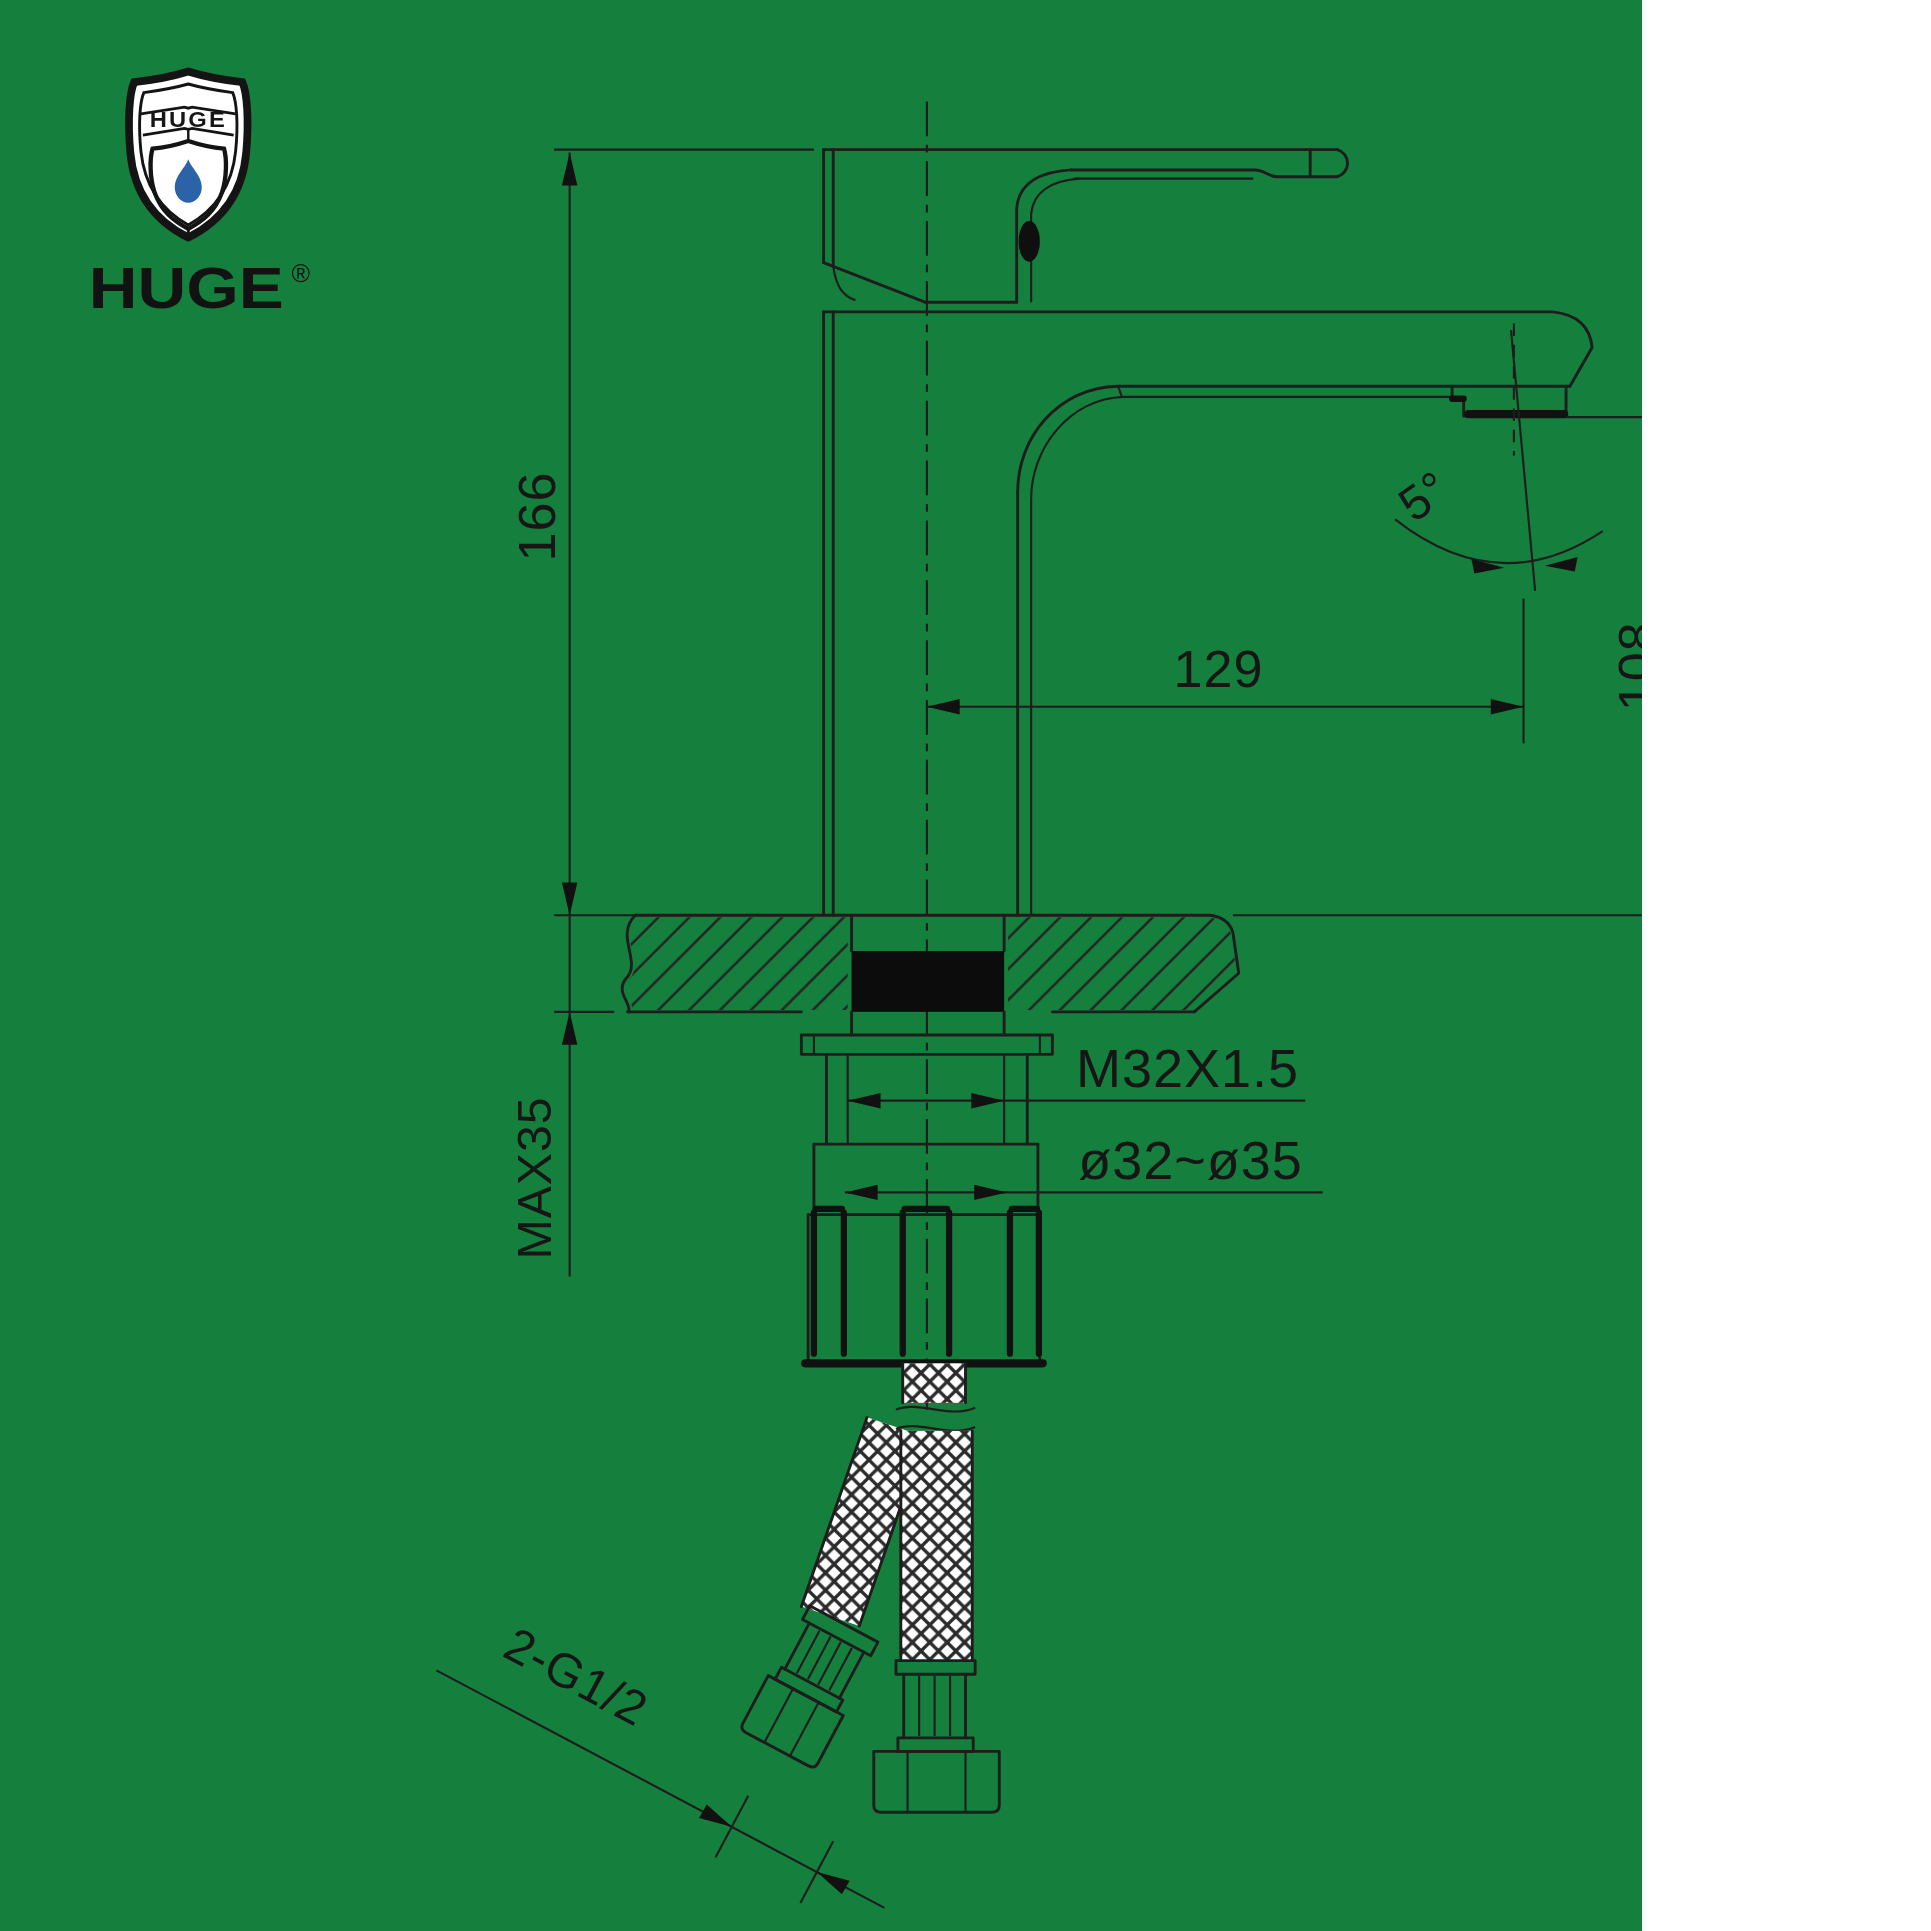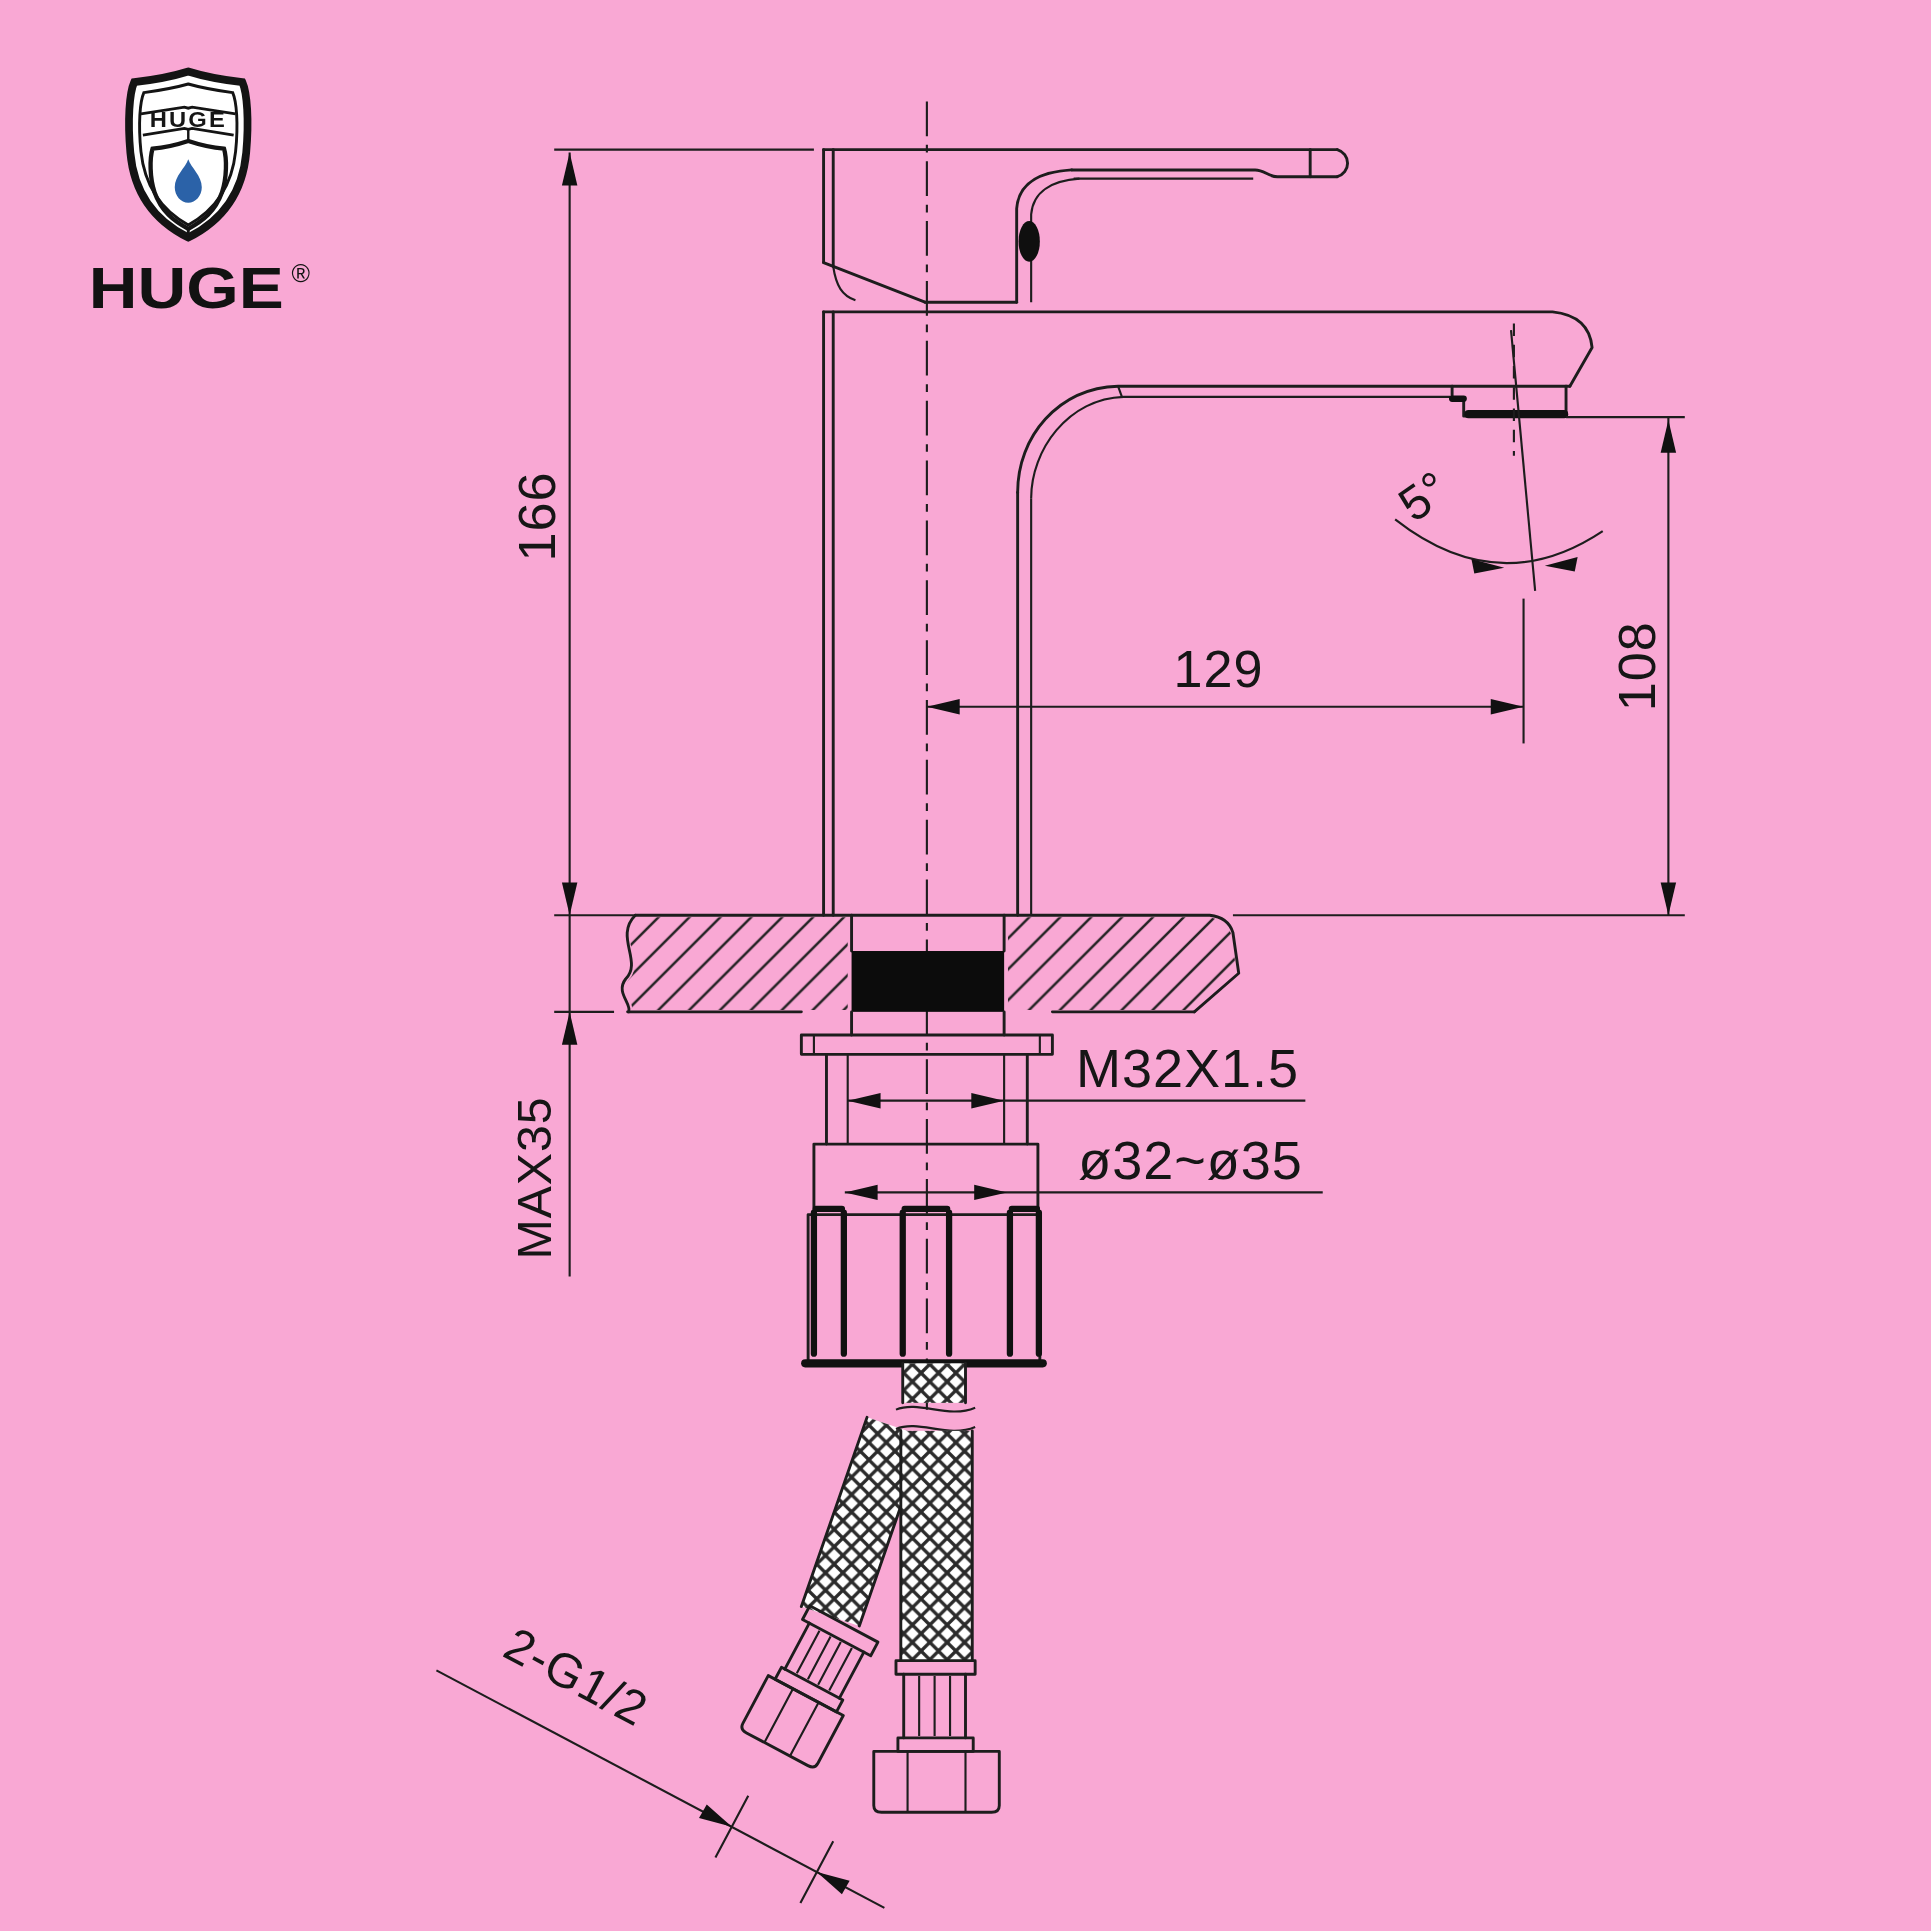--- a/index.html
+++ b/index.html
@@ -1,16 +1,16 @@
 <!DOCTYPE html>
 <html><head>
 <meta charset="utf-8">
 <style>
   html,body{margin:0;padding:0;background:#ffffff;}
-  .page{position:relative;width:1931px;height:1931px;background:#f9a8d4;overflow:hidden;
+  .page{position:relative;width:1642px;height:1931px;background:#15803d;overflow:hidden;
         font-family:"Liberation Sans",sans-serif;}
   svg{position:absolute;left:0;top:0;}
   .ln{stroke:#1d1d1d;stroke-width:3;fill:none;stroke-linecap:round;stroke-linejoin:round;}
   .ln2{stroke:#1d1d1d;stroke-width:2.2;fill:none;stroke-linecap:butt;}
   .thick{stroke:#111;stroke-width:6.5;fill:none;stroke-linecap:round;}
   .xthick{stroke:#111;stroke-width:8.5;fill:none;stroke-linecap:round;}
   .arrow{fill:#111;stroke:none;}
   .dim-text{font-family:"Liberation Sans","DejaVu Sans",sans-serif;font-size:54px;fill:#161616;letter-spacing:1px;}
   .dim-text.small{font-size:50px;}
   .dim-text.spec{font-size:56px;}

